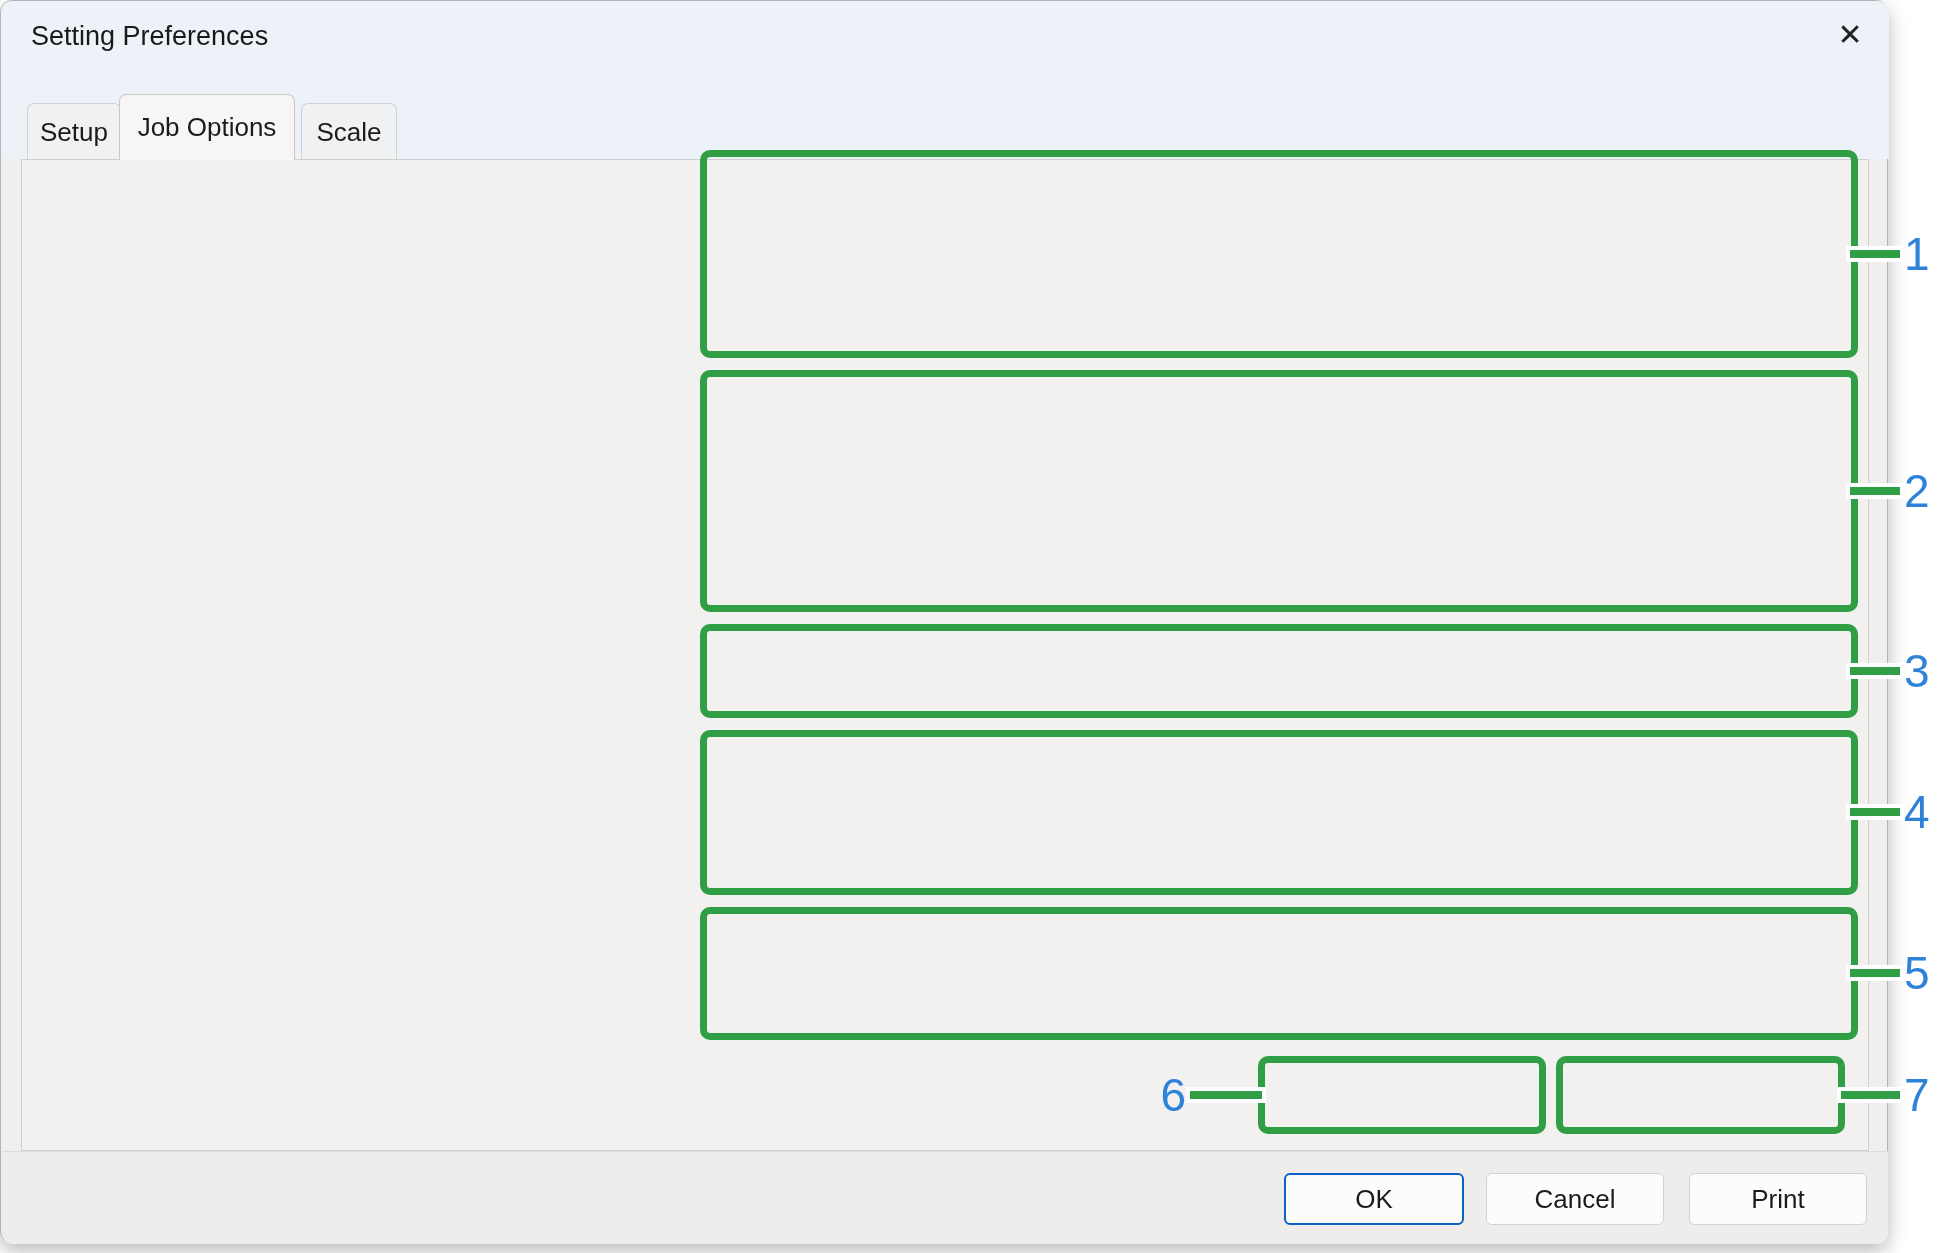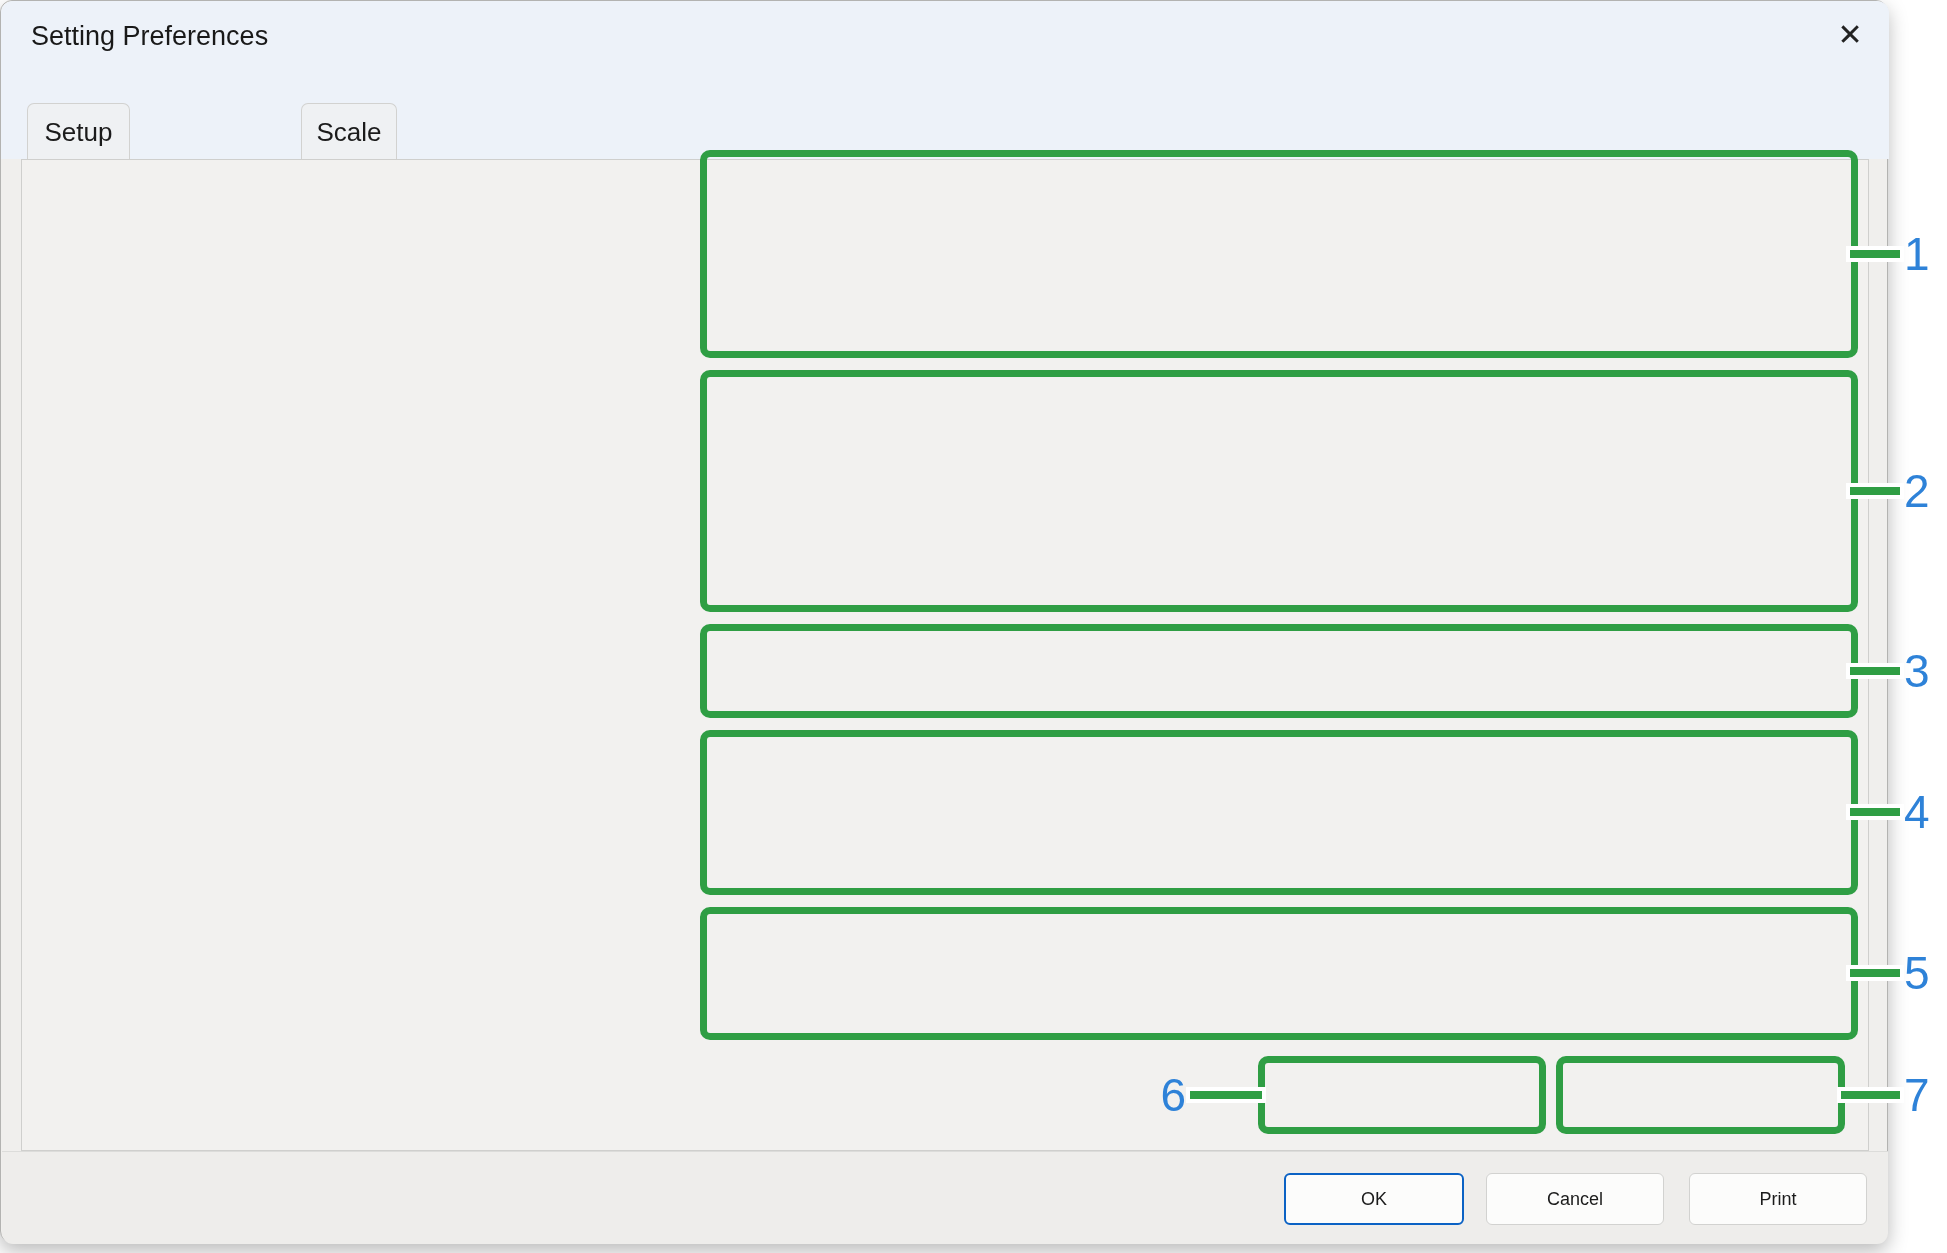--- a/index.html
+++ b/index.html
@@ -12,21 +12,21 @@
   .title{left:30px;top:20px;font-size:27px;color:#191919;}
   .close-x{left:1826px;top:10px;width:46px;height:46px;display:flex;align-items:center;justify-content:center;font-size:30px;color:#222;font-weight:300;cursor:default;}
 
   .tab{box-sizing:border-box;border:1px solid #d2d2d0;border-bottom:none;border-radius:7px 7px 0 0;background:#eff1f3;display:flex;align-items:center;justify-content:center;font-size:26px;}
   .tab.active{background:#f7f6f4;border-color:#c7c7c5;z-index:3;}
   .tabpage{left:20px;top:158px;width:1848px;height:992px;background:#f2f1ef;border:1px solid #cfcfcd;box-sizing:border-box;z-index:1;}
 
   .footer{left:1px;top:1150px;width:1886px;height:92px;background:#eeedeb;border-top:1px solid #dcdcda;border-radius:0 0 11px 11px;}
 
   
-  .btn{box-sizing:border-box;background:#fcfcfb;border:1px solid #d2d2d0;border-radius:6px;display:flex;align-items:center;justify-content:center;font-size:18px;color:#1b1b1b;}
+  .btn{box-sizing:border-box;background:#fcfcfb;border:1px solid #d2d2d0;border-radius:6px;display:flex;align-items:center;justify-content:center;font-size:26px;color:#1b1b1b;}
   .btn.primary{border:2px solid #0b62c4;}
   .btn.disabled{color:#a6aabf;background:#f7f6f4;border-color:#dddddb;}
   .groupbox{box-sizing:border-box;border:1px solid #c3c3c1;border-radius:3px;}
   .grouplabel{background:#f2f1ef;padding:0 8px;font-size:26px;}
   .dropdown{box-sizing:border-box;background:#fff;border:1px solid #868684;border-radius:6px;display:flex;align-items:center;font-size:26px;}
   .dropdown.disabled{background:#f6f5f3;border-color:#c9c9c7;color:#a5a5a3;}
   .chev{width:13px;height:13px;border-right:3px solid #3e3e3c;border-bottom:3px solid #3e3e3c;transform:rotate(45deg);margin-left:auto;margin-right:22px;margin-top:-6px;}
   .chev.gray{border-color:#ababa9;}
   .radio{box-sizing:border-box;width:31px;height:31px;border-radius:50%;border:2px solid #8a8a88;background:#fff;flex:none;}
   .radio.sel{border:9px solid #0b62c4;}
@@ -62,22 +62,25 @@
   .oki{left:72px;top:1066px;width:260px;height:64px;font-family:"DejaVu Serif","Liberation Serif",serif;font-weight:700;font-size:66px;line-height:62px;letter-spacing:6px;color:#e60013;}
 </style>
 </head>
 <body>
 
 <div class="abs dialog">
   <div class="abs dlg-top"></div>
   <div class="abs title">Setting Preferences</div>
   <div class="abs close-x">✕</div>
 
-  <div class="abs tab" style="left:26px;top:102px;width:103px;height:57px;">
+  <div class="abs tab" style="left:26px;top:102px;width:94px;height:57px;">
       <span>Setup</span>
+    </div>
+  <div class="abs tab active" style="left:118px;top:93px;width:176px;height:66px;">
+      <span>Job Options</span>
     </div>
   <div class="abs tab" style="left:300px;top:102px;width:96px;height:57px;">
       <span>Scale</span>
     </div>
 
   <div class="abs tabpage"></div>
 
   <div class="abs groupbox" style="left:48px;top:184px;width:644px;height:166px;"></div>
   <div class="abs grouplabel" style="left:62px;top:170px;">Driver Setting</div>
   <div class="abs dropdown" style="left:80px;top:222px;width:592px;height:52px;padding-left:16px;">

